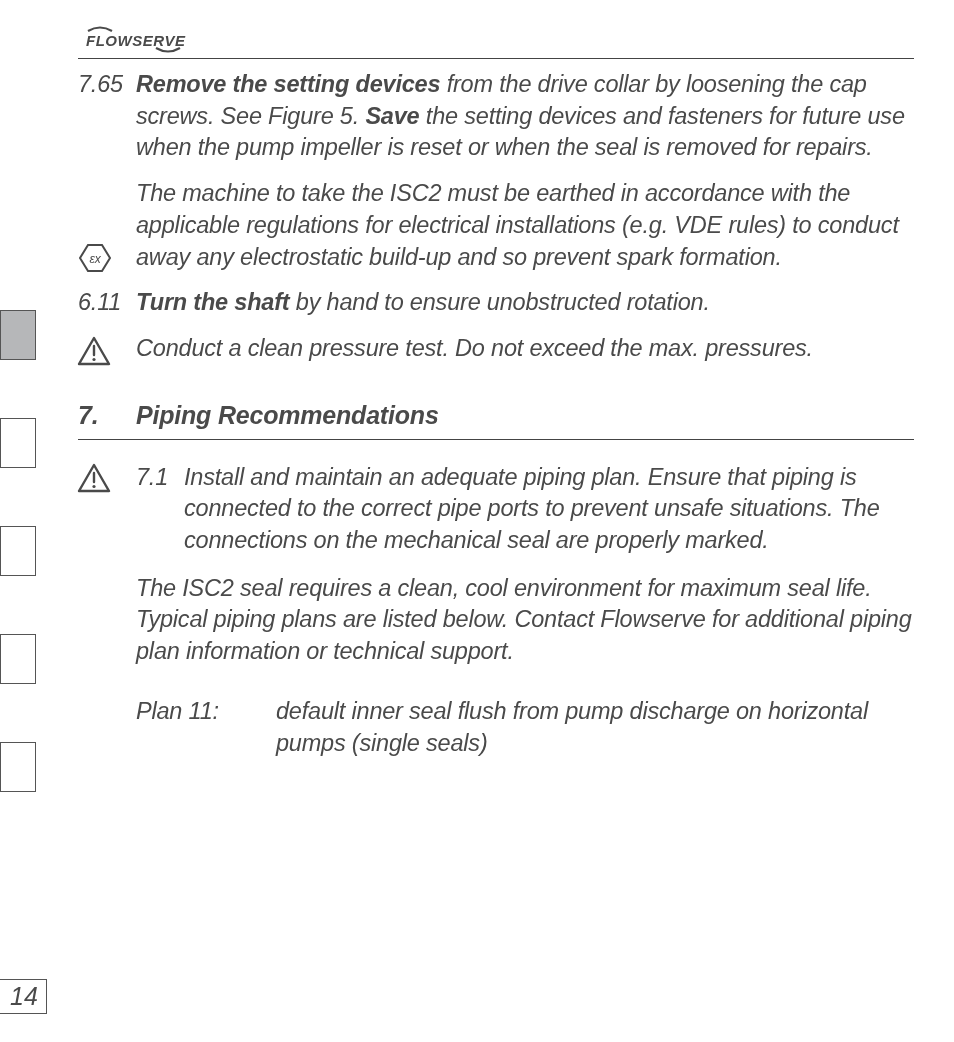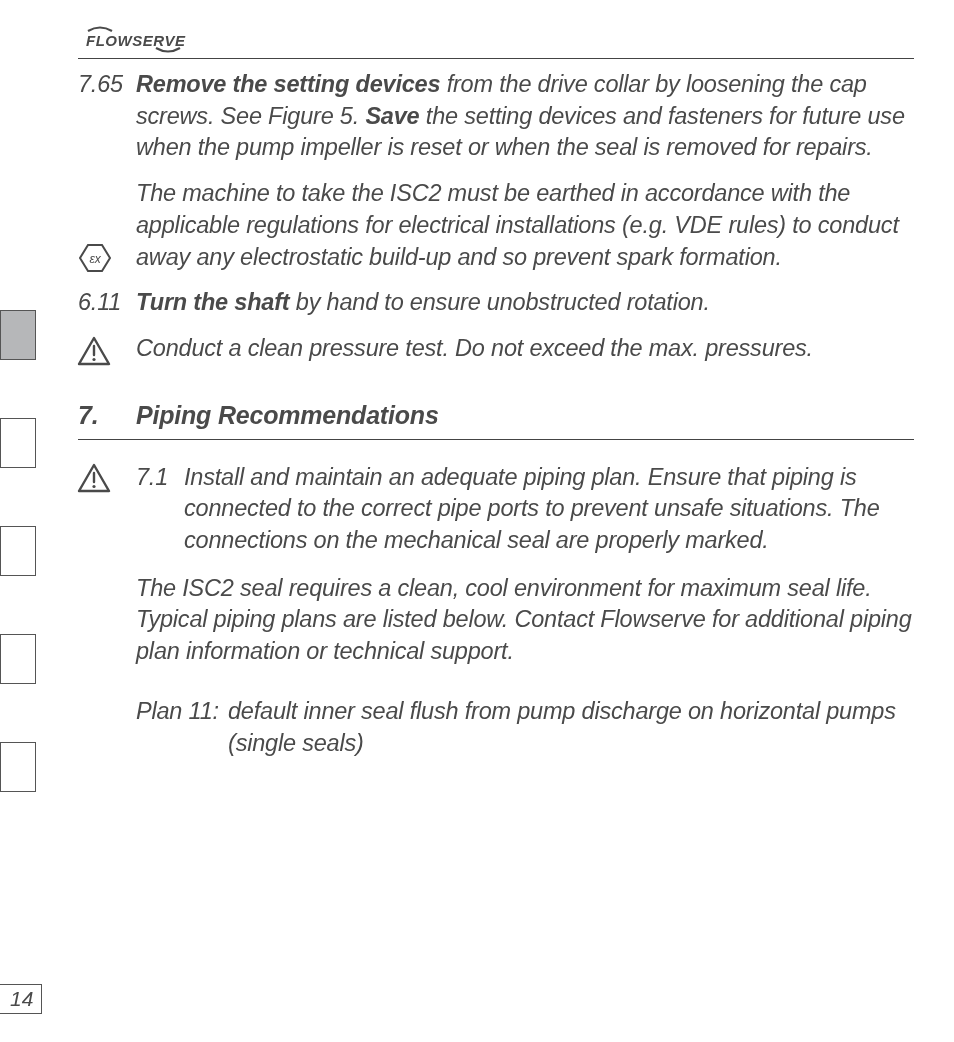--- a/index.html
+++ b/index.html
@@ -94,31 +94,32 @@
     flex: 0 0 48px;
   }
   .sub-item .sbody { flex: 1; }
   .plain-block {
     padding-left: 58px;
     margin-bottom: 28px;
   }
   .plan-row {
     display: flex;
     padding-left: 58px;
+    gap: 48px;
   }
   .plan-label { flex: 0 0 92px; }
   .plan-text { flex: 1; }
   .page-number {
     position: absolute;
     left: 0;
     bottom: 28px;
     border: 1px solid #555;
     border-left: none;
     padding: 2px 8px 2px 10px;
-    font-size: 21px;
+    font-size: 25px;
     color: #4a4a4a;
     box-sizing: border-box;
   }
   svg { overflow: visible; }
 </style>
 </head>
 <body>
 
 <div class="page">
 

